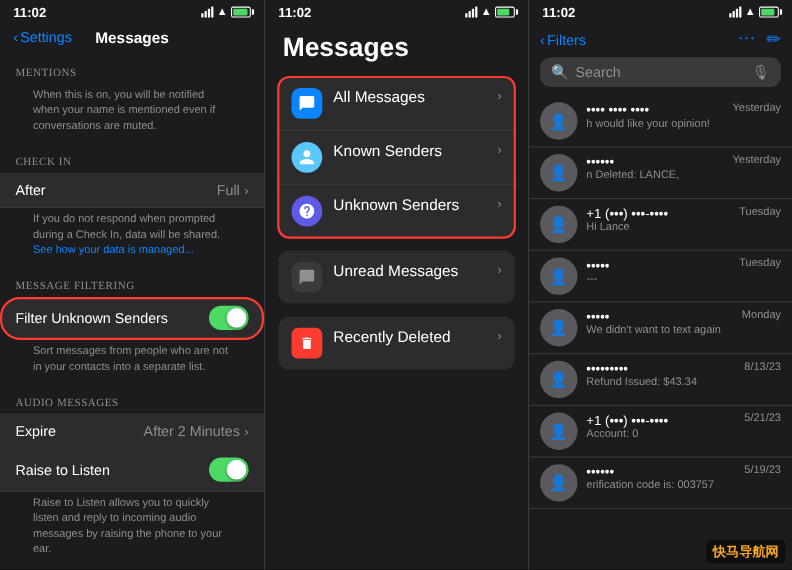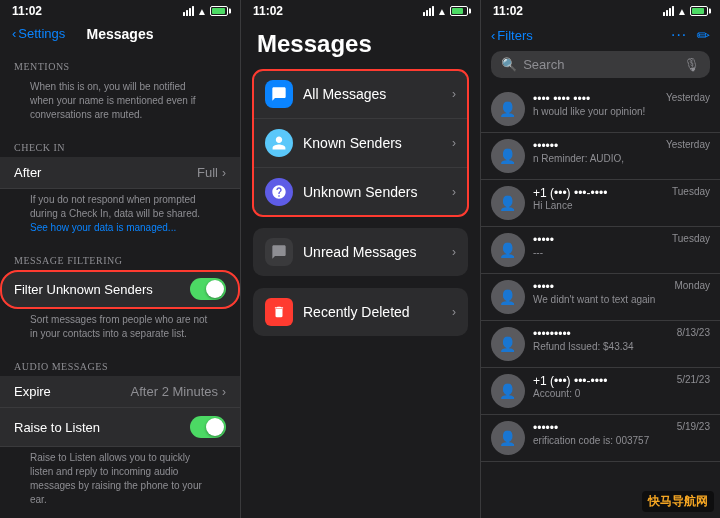--- a/index.html
+++ b/index.html
@@ -153,21 +153,20 @@
     }
 
     .msg-section {
       background: #2c2c2e;
       border-radius: 10px;
       margin: 0 12px 12px;
       overflow: hidden;
     }
     .msg-row {
       display: flex;
-      align-items: center;
       padding: 10px 12px;
       border-bottom: 0.5px solid #3a3a3c;
       cursor: pointer;
     }
     .msg-row:last-child { border-bottom: none; }
     .msg-icon {
       width: 28px; height: 28px;
       background: #2c2c2e;
       border-radius: 50%;
       display: flex; align-items: center; justify-content: center;
@@ -433,21 +432,21 @@
       <div class="msg-content">
         <div class="msg-name">•••• •••• ••••</div>
         <div class="msg-preview">h would like your opinion!</div>
       </div>
       <div class="msg-time">Yesterday</div>
     </div>
     <div class="message-item">
       <div class="avatar">👤</div>
       <div class="msg-content">
         <div class="msg-name">••••••</div>
-        <div class="msg-preview">n Reminder: AUDIO,</div>
+        <div class="msg-preview">n Deleted: LANCE,</div>
       </div>
       <div class="msg-time">Yesterday</div>
     </div>
     <div class="message-item">
       <div class="avatar">👤</div>
       <div class="msg-content">
         <div class="msg-name">+1 (•••) •••-••••</div>
         <div class="msg-preview">Hi Lance</div>
       </div>
       <div class="msg-time">Tuesday</div>

